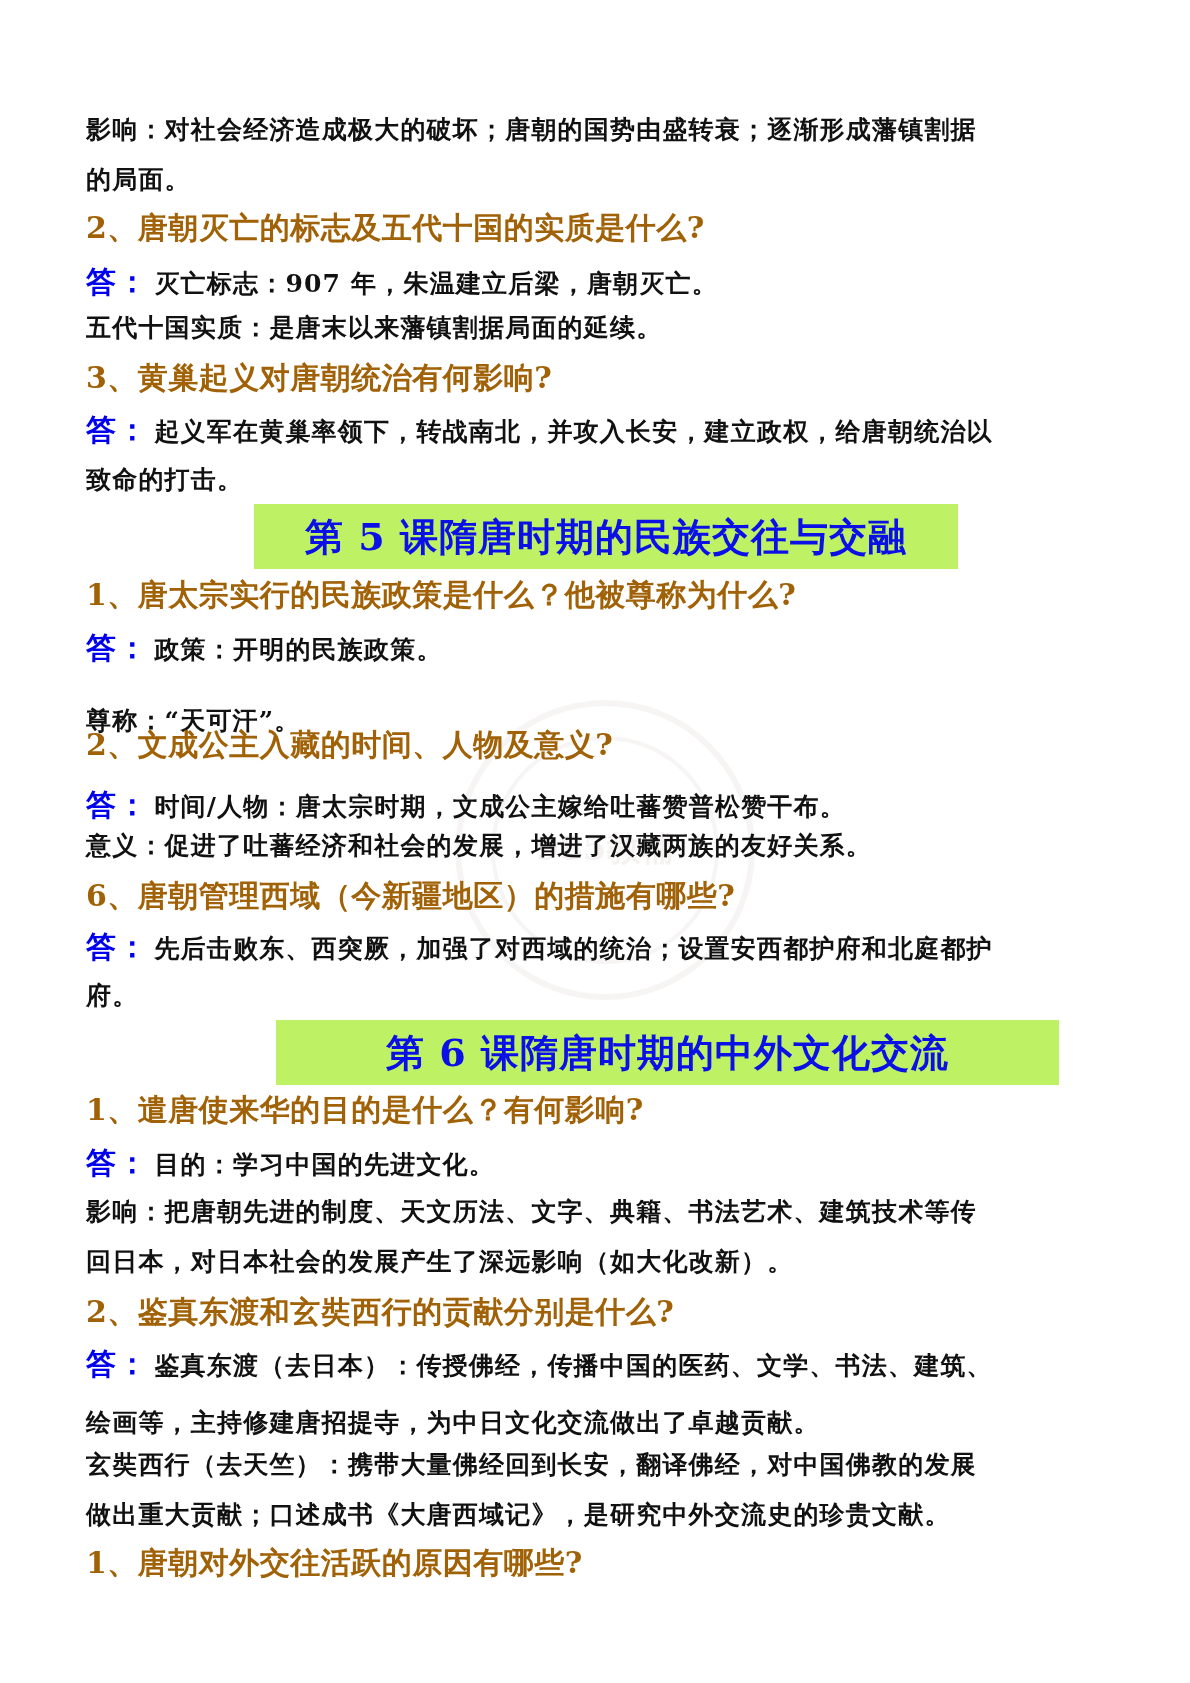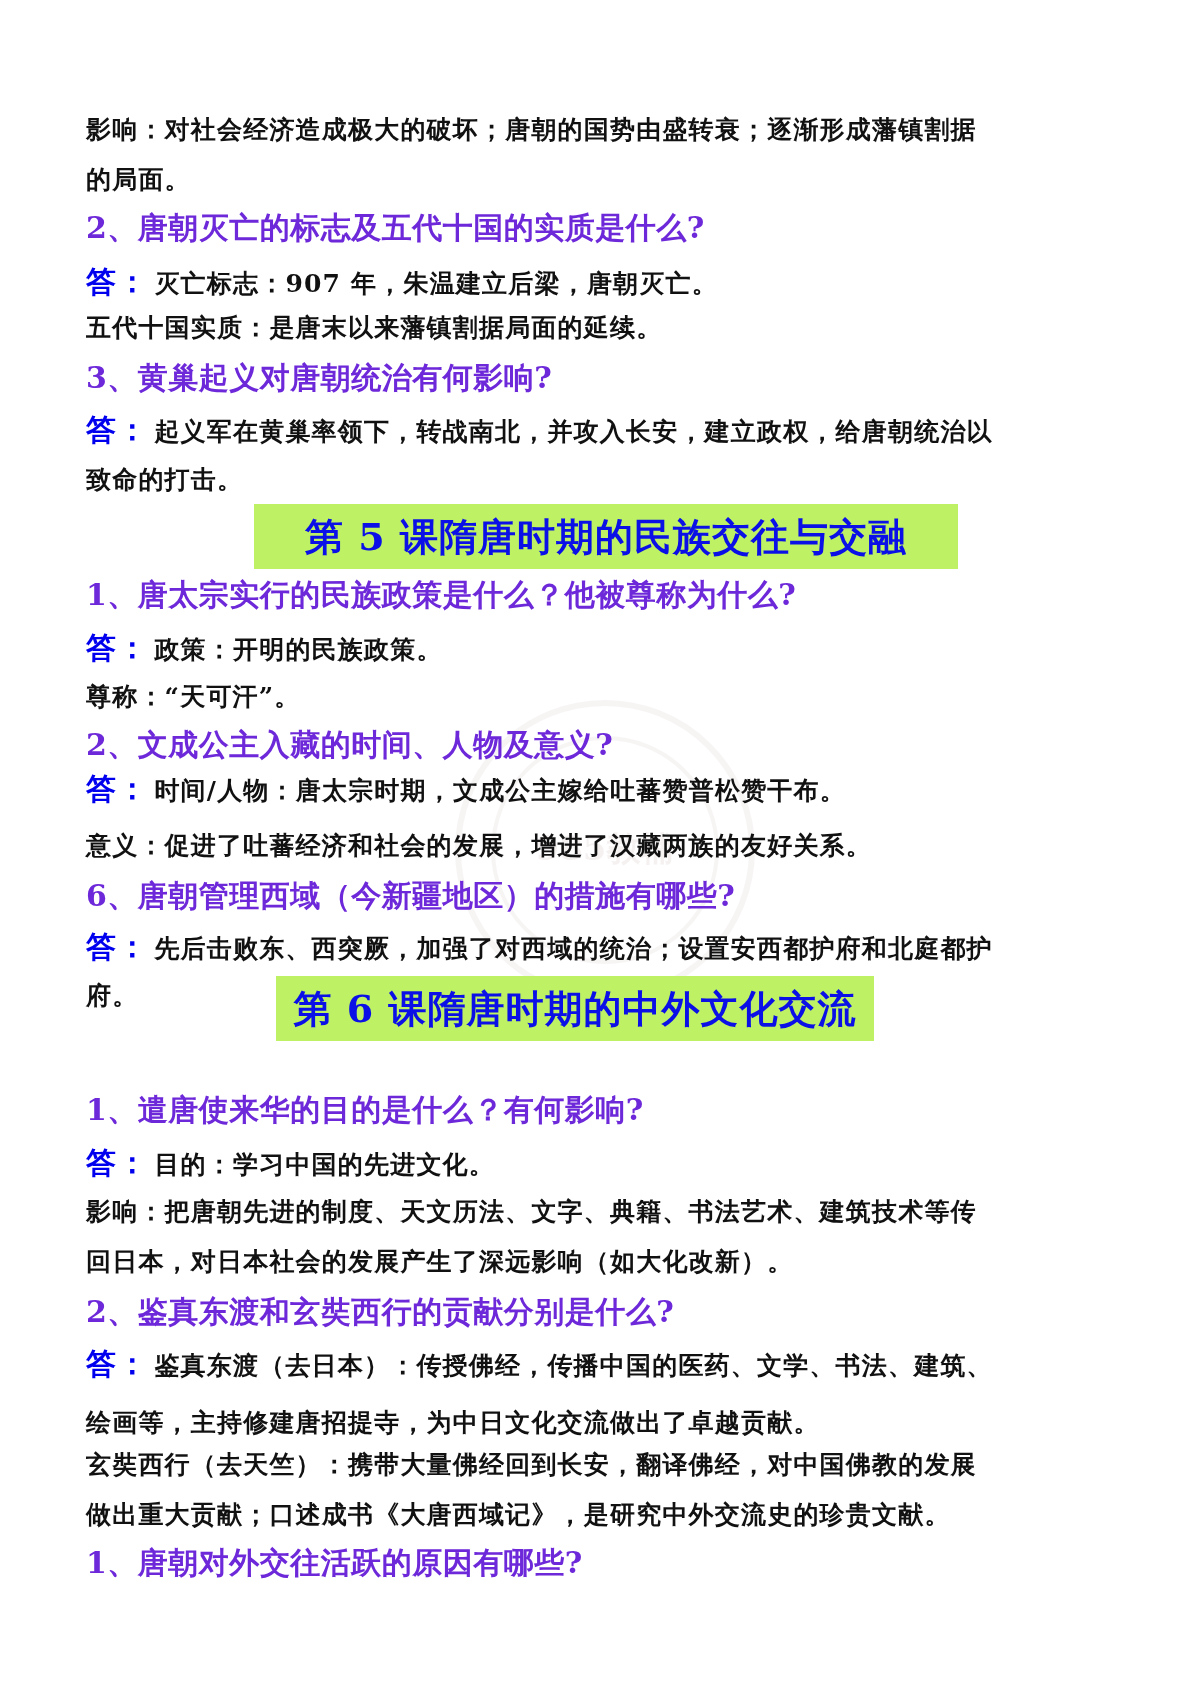--- a/index.html
+++ b/index.html
@@ -1,21 +1,21 @@
 <!DOCTYPE html>
 <html><head>
 <meta charset="utf-8">
 <style>
   html, body { margin: 0; padding: 0; background: #ffffff; }
   body { width: 1190px; height: 1683px; position: relative; overflow: hidden;
          font-family: "DejaVu Serif", "Liberation Serif", serif; }
   .line { position: absolute; left: 86px; width: 1020px; height: 50px; line-height: 50px;
           white-space: nowrap; font-weight: bold; color: #111111; font-size: 26px; }
   .body-text { font-size: 25px; letter-spacing: 1.2px; }
-  .q { color: #6d28d9; font-size: 30px; letter-spacing: 0.5px; }
+  .q { color: #a16207; font-size: 30px; letter-spacing: 0.5px; }
   .ans-label { color: #0000ee; font-size: 30px; margin-right: 6px; }
   .banner { position: absolute; background: #bef264; height: 65px; line-height: 65px;
             text-align: center; color: #0a10e6; font-weight: bold; font-size: 38px;
             font-family: "DejaVu Serif", "Liberation Serif", serif; letter-spacing: 1px; }
   .watermark { position: absolute; left: 455px; top: 700px; width: 300px; height: 300px;
                border-radius: 50%; border: 6px solid rgba(180,150,150,0.10);
                box-sizing: border-box; pointer-events: none; }
   .watermark .inner { position: absolute; left: 30px; top: 30px; right: 30px; bottom: 30px;
                border-radius: 50%; border: 4px solid rgba(180,150,150,0.10); }
   .watermark .wm-text { position: absolute; width: 100%; top: 120px; text-align: center;
@@ -40,33 +40,33 @@
 <div class="line body-text" style="top:405px">
   <span class="ans-label">答：</span><span>起义军在黄巢率领下，转战南北，并攻入长安，建立政权，给唐朝统治以</span>
 </div>
 <div class="line body-text" style="top:455px">致命的打击。</div>
 
 <div class="banner" style="left:254px; top:504px; width:704px;">第 5 课隋唐时期的民族交往与交融</div>
 <div class="line q" style="top:570px">1、唐太宗实行的民族政策是什么？他被尊称为什么?</div>
 <div class="line body-text" style="top:623px">
   <span class="ans-label">答：</span><span>政策：开明的民族政策。</span>
 </div>
-<div class="line body-text" style="top:672px">尊称：“天可汗”。</div>
+<div class="line body-text" style="top:696px">尊称：“天可汗”。</div>
 <div class="line q" style="top:720px">2、文成公主入藏的时间、人物及意义?</div>
-<div class="line body-text" style="top:764px">
+<div class="line body-text" style="top:780px">
   <span class="ans-label">答：</span><span>时间/人物：唐太宗时期，文成公主嫁给吐蕃赞普松赞干布。</span>
 </div>
 <div class="line body-text" style="top:821px">意义：促进了吐蕃经济和社会的发展，增进了汉藏两族的友好关系。</div>
 <div class="line q" style="top:871px">6、唐朝管理西域（今新疆地区）的措施有哪些?</div>
 <div class="line body-text" style="top:922px">
   <span class="ans-label">答：</span><span>先后击败东、西突厥，加强了对西域的统治；设置安西都护府和北庭都护</span>
 </div>
 <div class="line body-text" style="top:971px">府。</div>
 
-<div class="banner" style="left:276px; top:976px; width:598px;text-align:center;">第 6 课隋唐时期的中外文化交流</div>
+<div class="banner" style="left:276px; top:1020px; width:783px;text-align:center;">第 6 课隋唐时期的中外文化交流</div>
 <div class="line q" style="top:1085px">1、遣唐使来华的目的是什么？有何影响?</div>
 <div class="line body-text" style="top:1138px">
   <span class="ans-label">答：</span><span>目的：学习中国的先进文化。</span>
 </div>
 <div class="line body-text" style="top:1187px">影响：把唐朝先进的制度、天文历法、文字、典籍、书法艺术、建筑技术等传</div>
 <div class="line body-text" style="top:1237px">回日本，对日本社会的发展产生了深远影响（如大化改新）。</div>
 <div class="line q" style="top:1287px">2、鉴真东渡和玄奘西行的贡献分别是什么?</div>
 <div class="line body-text" style="top:1339px">
   <span class="ans-label">答：</span><span>鉴真东渡（去日本）：传授佛经，传播中国的医药、文学、书法、建筑、</span>
 </div>

